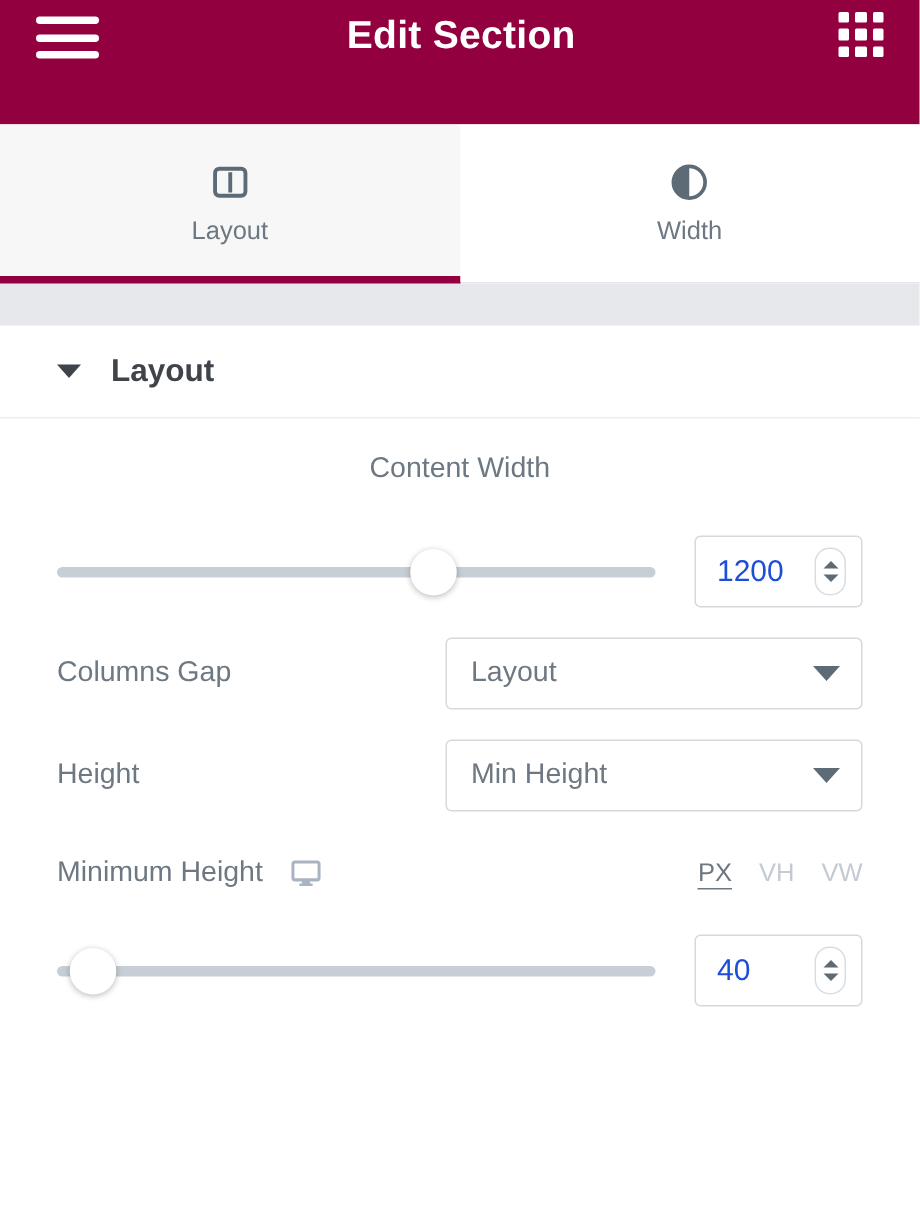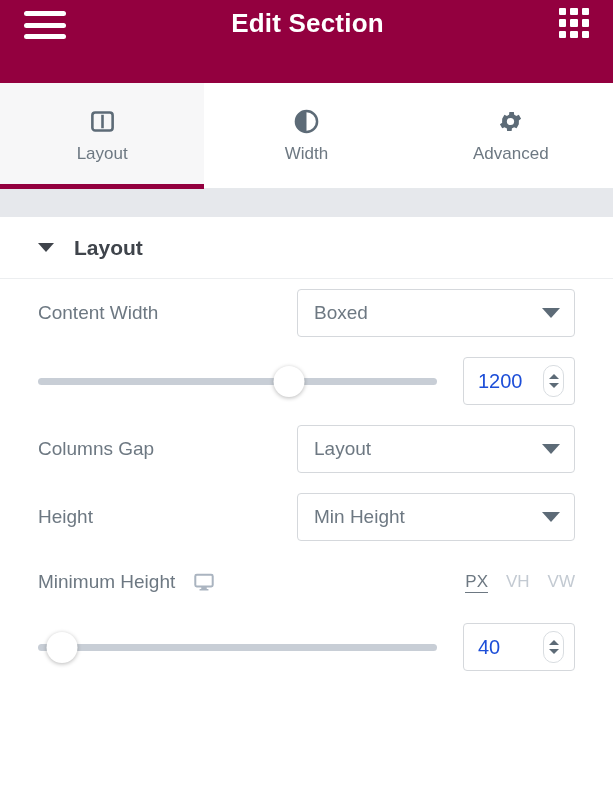--- a/index.html
+++ b/index.html
@@ -338,46 +338,33 @@
       <span class="tab-icon">
         <svg width="27" height="27" viewBox="0 0 24 24">
           <circle cx="12" cy="12" r="9.4" fill="#5d6b77"></circle>
           <path d="M12 2.6 A9.4 9.4 0 0 1 12 21.4 Z" fill="#ffffff"></path>
           <circle cx="12" cy="12" r="9.4" fill="none" stroke="#5d6b77" stroke-width="2.2"></circle>
         </svg>
       </span>
       <span class="tab-label">Width</span>
     </div>
 
-    <div class="tab">
-      <span class="tab-icon">
-        <svg width="27" height="27" viewBox="0 0 24 24">
-          <path fill="#5d6b77" d="M19.4 13a7.6 7.6 0 0 0 0-2l2-1.5-2-3.4-2.3.9a7.6 7.6 0 0 0-1.8-1l-.3-2.4h-4l-.3 2.4a7.6 7.6 0 0 0-1.8 1l-2.3-.9-2 3.4L4.6 11a7.6 7.6 0 0 0 0 2l-2 1.5 2 3.4 2.3-.9a7.6 7.6 0 0 0 1.8 1l.3 2.4h4l.3-2.4a7.6 7.6 0 0 0 1.8-1l2.3.9 2-3.4z"></path>
-          <circle cx="12" cy="12" r="3.2" fill="#ffffff"></circle>
-        </svg>
-      </span>
-      <span class="tab-label">Advanced</span>
-    </div>
   </div>
 
   <div class="band"></div>
 
   <div class="section-head">
     <span class="caret"></span>
     <span class="section-title">Layout</span>
   </div>
 
   <div class="controls">
 
     <div class="row">
       <span class="row-label">Content Width</span>
-      <div class="select">
-        <span class="select-value">Boxed</span>
-        <span class="select-caret"></span>
-      </div>
     </div>
 
     <div class="slider-row">
       <div class="slider">
         <div class="slider-track"></div>
         <div class="slider-thumb" id="thumb1" style="left: 63%;"></div>
       </div>
       <div class="numbox">
         <span class="numbox-value">1200</span>
         <span class="stepper">

